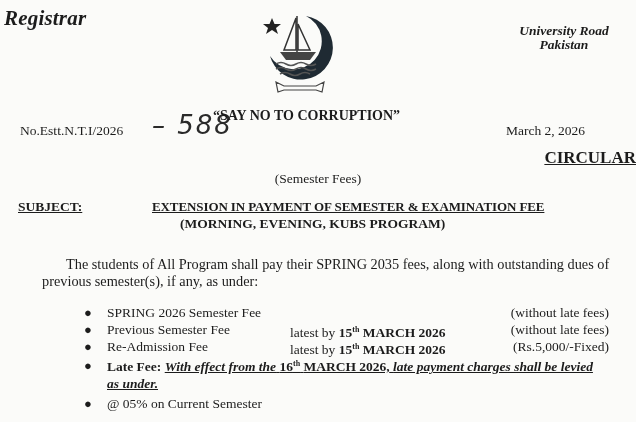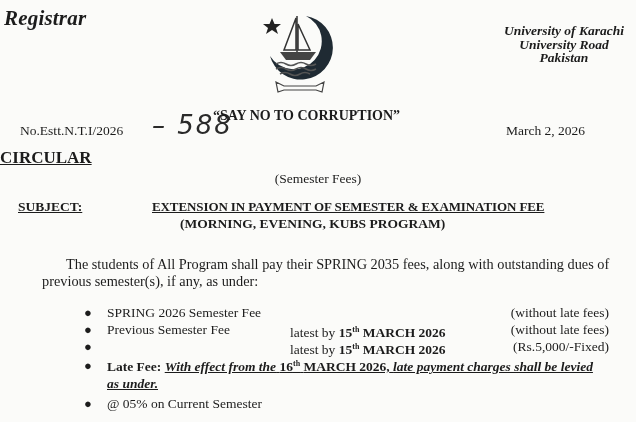--- a/index.html
+++ b/index.html
@@ -26,21 +26,21 @@
   .handwritten {
     left: 152px; top: 110px; font-size: 26px; font-style: italic;
     font-family: "DejaVu Sans", sans-serif; font-weight: 300;
     letter-spacing: 2px; color: #2a2a2a;
   }
   .slogan {
     left: 213px; top: 108px; font-size: 14px; font-weight: bold;
   }
   .date { left: 506px; top: 123px; font-size: 13.5px; }
   .circular-title {
-    left: 0; right: 17px; top: 148px; text-align: left;
+    left: 0; right: 0; top: 148px; text-align: right;
     font-size: 17px; font-weight: bold; text-decoration: underline;
   }
   .circular-sub {
     left: 0; right: 0; top: 156px; text-align: center; font-size: 13.5px; margin-top: 15px;
   }
   .subject-label {
     left: 18px; top: 199px; font-size: 13.5px; font-weight: bold;
     text-decoration: underline;
   }
   .subject-line1 {
@@ -93,21 +93,20 @@
 
     <path d="M14,54 q5,-3 10,0 t10,0 t10,0 t10,0" fill="none" stroke="#555" stroke-width="1.5"></path>
     <path d="M14,59 q5,-3 10,0 t10,0 t10,0 t10,0" fill="none" stroke="#555" stroke-width="1.5"></path>
     <path d="M18,64 q5,-3 10,0 t10,0 t10,0" fill="none" stroke="#555" stroke-width="1.5"></path>
 
     <path d="M14,72 L22,76 L54,76 L62,72 L60,82 L54,80 L22,80 L16,82 Z" fill="none" stroke="#444" stroke-width="1.2"></path>
   </svg>
 </div>
 
 <div class="abs address">
-  <div>University of Karachi</div>
   <div>University Road</div>
   <div>Pakistan</div>
 </div>
 
 <div class="abs ref-no">No.Estt.N.T.I/2026</div>
 <div class="abs handwritten">– 588</div>
 <div class="abs slogan">“SAY NO TO CORRUPTION”</div>
 <div class="abs date">March 2, 2026</div>
 
 <div class="abs circular-title">CIRCULAR</div>
@@ -129,20 +128,21 @@
     <span class="fee-note">(without late fees)</span>
   </div>
   <div class="fee-row">
     <span class="bullet">●</span>
     <span class="fee-name">Previous Semester Fee</span>
     <span class="fee-deadline"><span>latest by </span><span class="bold"><span>15</span><sup>th</sup><span> MARCH 2026</span></span></span>
     <span class="fee-note">(without late fees)</span>
   </div>
   <div class="fee-row">
     <span class="bullet">●</span>
+    <span class="fee-name">Re-Admission Fee</span>
     <span class="fee-note">(Rs.5,000/-Fixed)</span>
   </div>
   <div class="fee-row late-row" style="height:36px;">
     <span class="bullet">●</span>
     <span class="late-text"><span class="bold">Late Fee:</span> <span class="ul"><span class="it">With effect from the</span> <span>16</span><sup>th</sup> <span>MARCH 2026,</span> <span class="it">late payment charges shall be levied as under.</span></span></span>
   </div>
   <div class="fee-row" style="margin-top:4px;">
     <span class="bullet">●</span>
     <span class="fee-name">@ 05% on Current Semester</span>
   </div>

